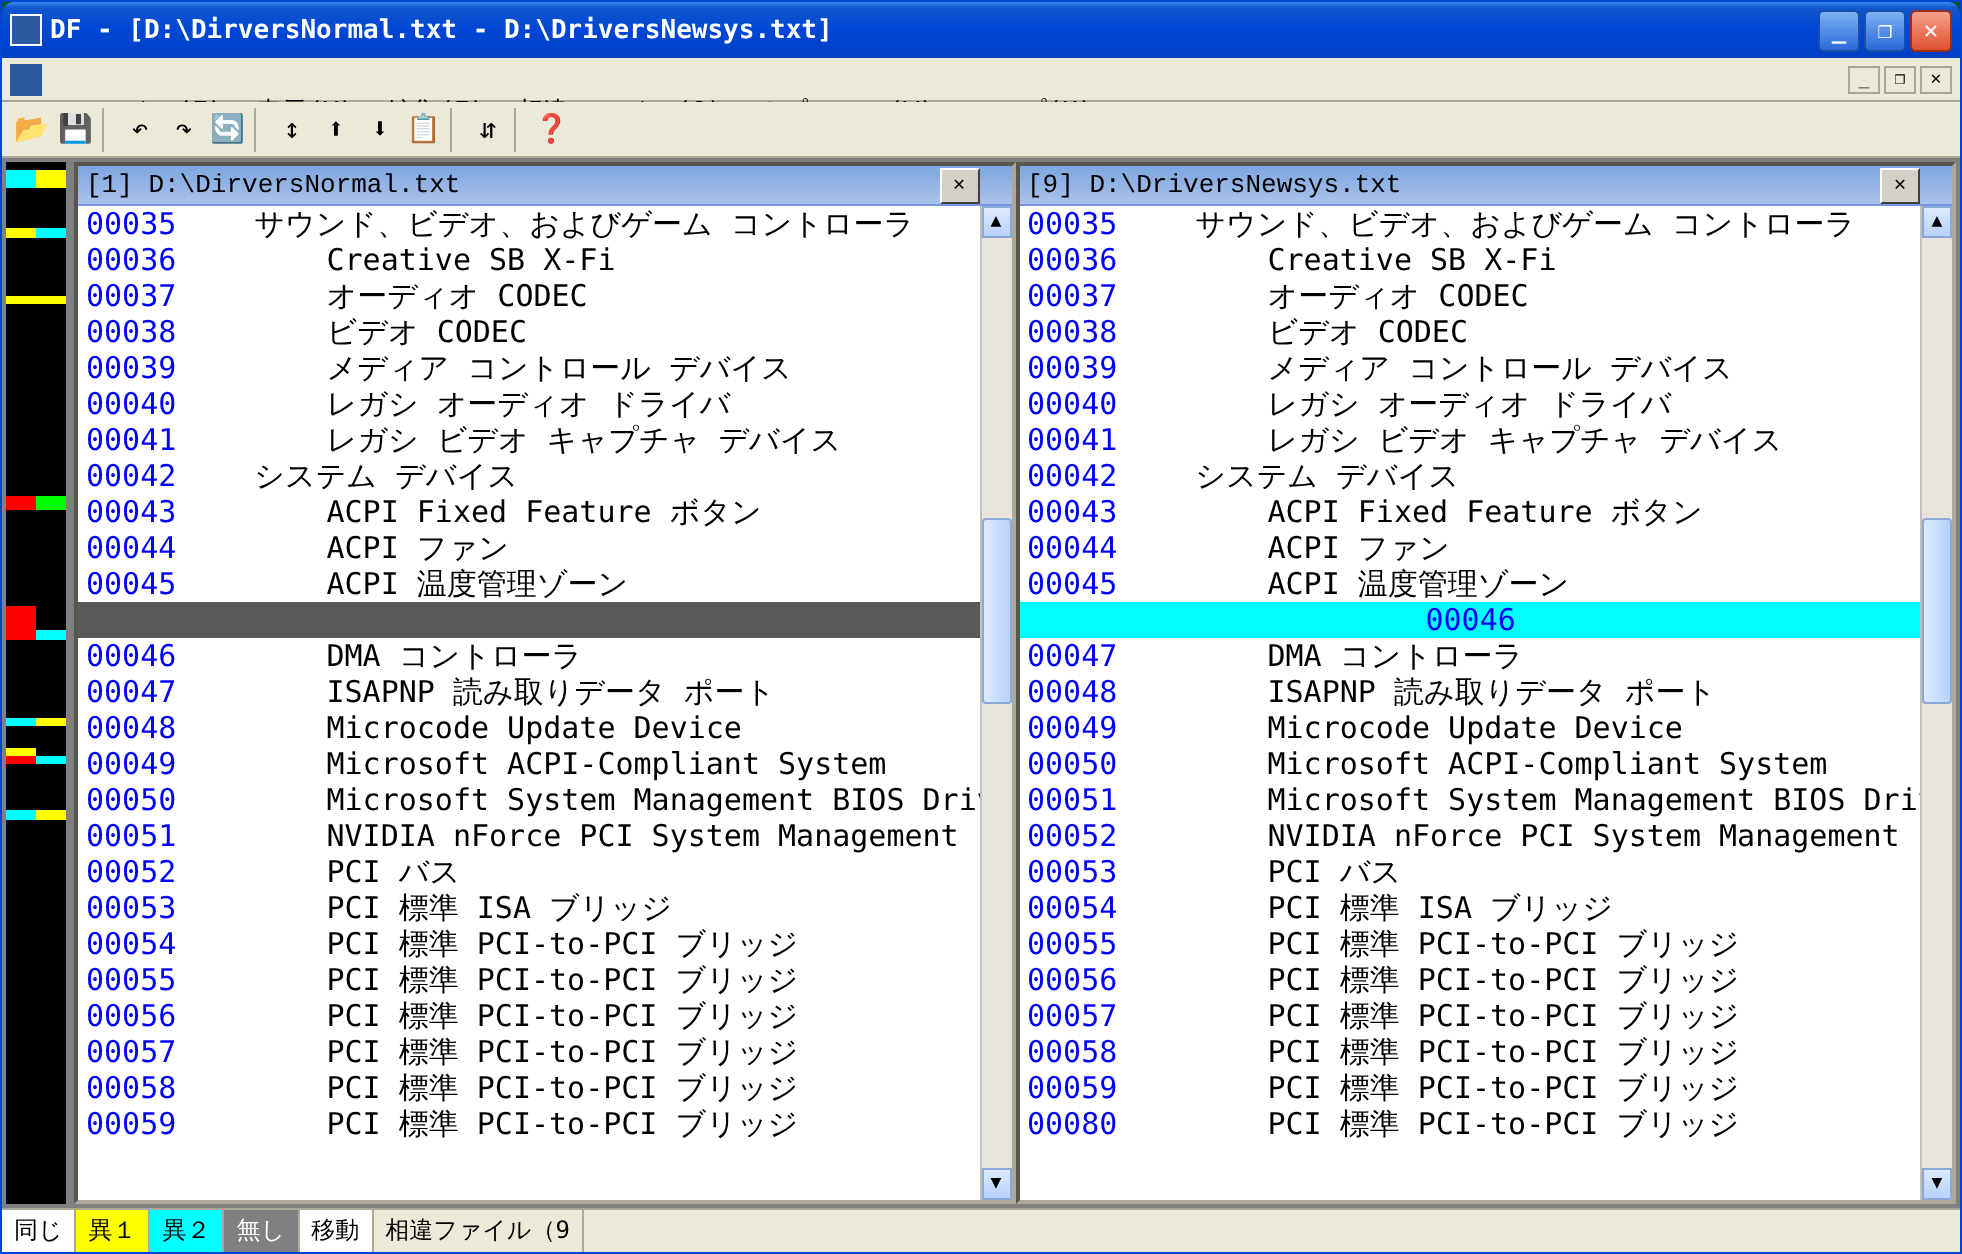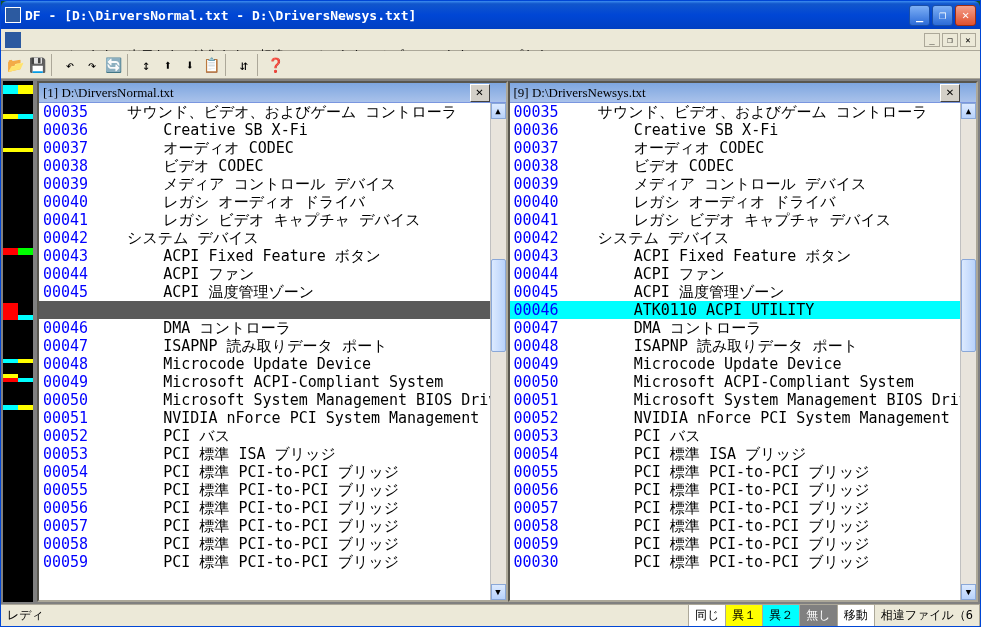--- a/index.html
+++ b/index.html
@@ -18,21 +18,21 @@
 .menubar .mdi-btn { width:16px; height:14px; border:1px solid #aca899; background:#ece9d8; font-size:9px; display:flex; align-items:center; justify-content:center; cursor:pointer; }
 .app-icon-mb { width:16px; height:16px; background:#2c5aa0; margin-right:6px; }
 .toolbar { height:28px; background:#ece9d8; display:flex; align-items:center; padding:2px 4px; border-bottom:1px solid #aca899; gap:0; }
 .tb-btn { width:22px; height:22px; border:1px solid transparent; display:flex; align-items:center; justify-content:center; cursor:pointer; font-size:14px; }
 .tb-sep { width:6px; height:22px; border-left:1px solid #aca899; margin:0 2px; }
 .content { flex:1; display:flex; background:#808080; padding:2px; gap:4px; overflow:hidden; }
 .gutter-strip { width:30px; background:#000; display:flex; flex-direction:column; height:100%; }
 .pane { background:#fff; border:2px inset #aca899; display:flex; flex-direction:column; min-width:0; }
 .pane-left { flex:1; }
 .pane-right { flex:1; }
-.pane-title { height:20px; background:linear-gradient(to bottom,#7ea6e0,#a9c2ea); display:flex; align-items:center; border-bottom:1px solid #7a96df; font-family:Liberation Serif, serif; font-size:13px; }
+.pane-title { height:20px; background:linear-gradient(to bottom,#7ea6e0,#a9c2ea); display:flex; align-items:center; border-bottom:1px solid #7a96df; font-family:Liberation Mono, monospace; font-size:13px; }
 .pane-title-text { flex:1; padding-left:4px; color:#000; }
 .pane-close { width:20px; height:18px; background:#d4d0c8; border:1px solid #fff; border-right-color:#404040; border-bottom-color:#404040; display:flex; align-items:center; justify-content:center; font-size:10px; margin-right:16px; cursor:pointer; }
 .pane-body { flex:1; display:flex; overflow:hidden; position:relative; }
 .lines { flex:1; overflow:hidden; font-family:"MS Gothic",monospace; font-size:15px; line-height:18px; }
 .line { display:flex; height:18px; white-space:pre;justify-content:center; }
 .line .num { color:#0000ff; width:52px; padding-left:4px; }
 .line .txt { color:#000; flex:1; overflow:hidden; }
 .line.missing { background:#5a5a5a; }
 .line.missing .txt { color:#5a5a5a; }
 .line.added { background:#00ffff; }
@@ -232,50 +232,49 @@
               <div class="line"><span class="num">00036</span><span class="txt">        Creative SB X-Fi</span></div>
               <div class="line"><span class="num">00037</span><span class="txt">        オーディオ CODEC</span></div>
               <div class="line"><span class="num">00038</span><span class="txt">        ビデオ CODEC</span></div>
               <div class="line"><span class="num">00039</span><span class="txt">        メディア コントロール デバイス</span></div>
               <div class="line"><span class="num">00040</span><span class="txt">        レガシ オーディオ ドライバ</span></div>
               <div class="line"><span class="num">00041</span><span class="txt">        レガシ ビデオ キャプチャ デバイス</span></div>
               <div class="line"><span class="num">00042</span><span class="txt">    システム デバイス</span></div>
               <div class="line"><span class="num">00043</span><span class="txt">        ACPI Fixed Feature ボタン</span></div>
               <div class="line"><span class="num">00044</span><span class="txt">        ACPI ファン</span></div>
               <div class="line"><span class="num">00045</span><span class="txt">        ACPI 温度管理ゾーン</span></div>
-              <div class="line added"><span class="num">00046</span><span class="txt">        ATK0110 ACPI UTILITY</span></div>
+              <div class="line added"><span class="num">00046</span></div>
               <div class="line"><span class="num">00047</span><span class="txt">        DMA コントローラ</span></div>
               <div class="line"><span class="num">00048</span><span class="txt">        ISAPNP 読み取りデータ ポート</span></div>
               <div class="line"><span class="num">00049</span><span class="txt">        Microcode Update Device</span></div>
               <div class="line"><span class="num">00050</span><span class="txt">        Microsoft ACPI-Compliant System</span></div>
               <div class="line"><span class="num">00051</span><span class="txt">        Microsoft System Management BIOS Driver</span></div>
               <div class="line"><span class="num">00052</span><span class="txt">        NVIDIA nForce PCI System Management</span></div>
               <div class="line"><span class="num">00053</span><span class="txt">        PCI バス</span></div>
               <div class="line"><span class="num">00054</span><span class="txt">        PCI 標準 ISA ブリッジ</span></div>
               <div class="line"><span class="num">00055</span><span class="txt">        PCI 標準 PCI-to-PCI ブリッジ</span></div>
               <div class="line"><span class="num">00056</span><span class="txt">        PCI 標準 PCI-to-PCI ブリッジ</span></div>
               <div class="line"><span class="num">00057</span><span class="txt">        PCI 標準 PCI-to-PCI ブリッジ</span></div>
               <div class="line"><span class="num">00058</span><span class="txt">        PCI 標準 PCI-to-PCI ブリッジ</span></div>
               <div class="line"><span class="num">00059</span><span class="txt">        PCI 標準 PCI-to-PCI ブリッジ</span></div>
-              <div class="line"><span class="num">00030</span><span class="txt">        PCI 標準 PCI-to-PCI ブリッジ</span></div>
+              <div class="line"><span class="num">00080</span><span class="txt">        PCI 標準 PCI-to-PCI ブリッジ</span></div>
             </div>
           <div class="vscroll">
             <div class="vs-btn">▲</div>
             <div class="vs-track">
                 <div class="vs-thumb" style="top:30%;height:20%"></div>
               </div>
             <div class="vs-btn">▼</div>
           </div>
         </div>
       </div>
     </div>
   </div>
 
   <div class="statusbar">
-    <div class="status-cell" style="flex:1">レディ</div>
     <div class="status-cell st-same">同じ</div>
     <div class="status-cell st-d1">異１</div>
     <div class="status-cell st-d2">異２</div>
     <div class="status-cell st-none">無し</div>
     <div class="status-cell st-move">移動</div>
-    <div class="status-cell">相違ファイル（6</div>
+    <div class="status-cell">相違ファイル（9</div>
   </div>
 </div>
 
 </body></html>

